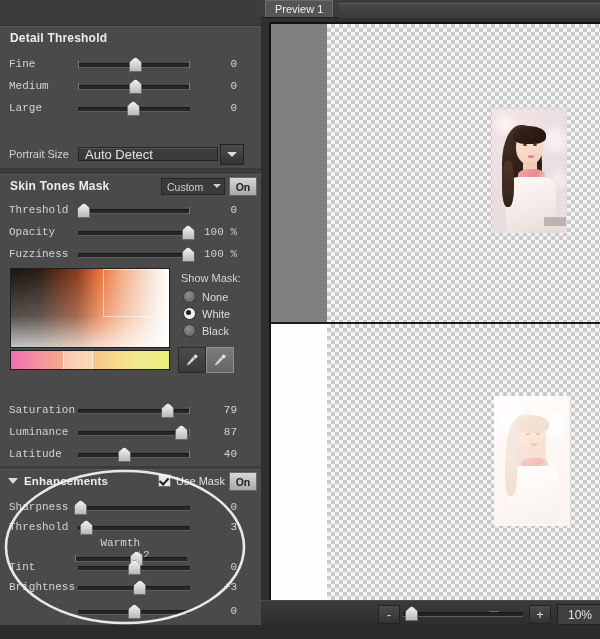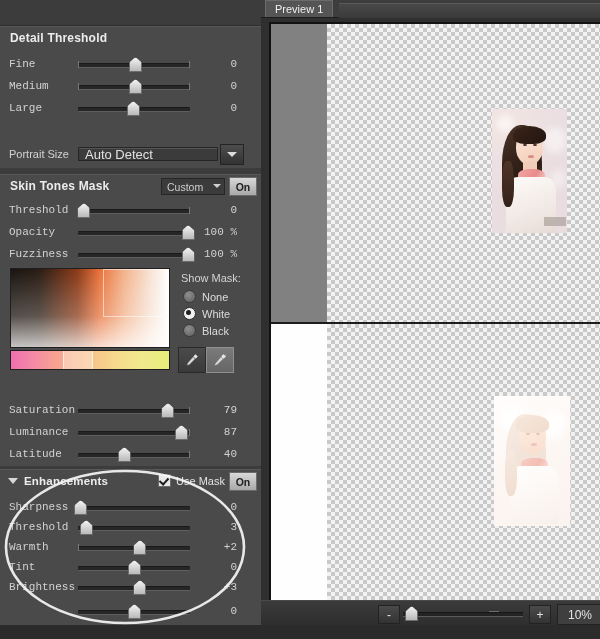--- a/index.html
+++ b/index.html
@@ -343,21 +343,21 @@
 
       <div class="row" style="top:26px;">
         <div class="lab">Threshold</div>
         <div class="trackwrap">
           <div class="track"></div>
           <div class="knob" style="left:6%;"></div>
         </div>
         <div class="val">3</div>
       </div>
 
-      <div class="row" style="top:46px;">
+      <div class="row" style="top:46px;flex-direction:column;">
         <div class="lab">Warmth</div>
         <div class="trackwrap">
           <div class="track"></div>
           <div class="tick l"></div>
           <div class="knob" style="left:54%;"></div>
         </div>
         <div class="val">+2</div>
       </div>
 
       <div class="row" style="top:66px;">

